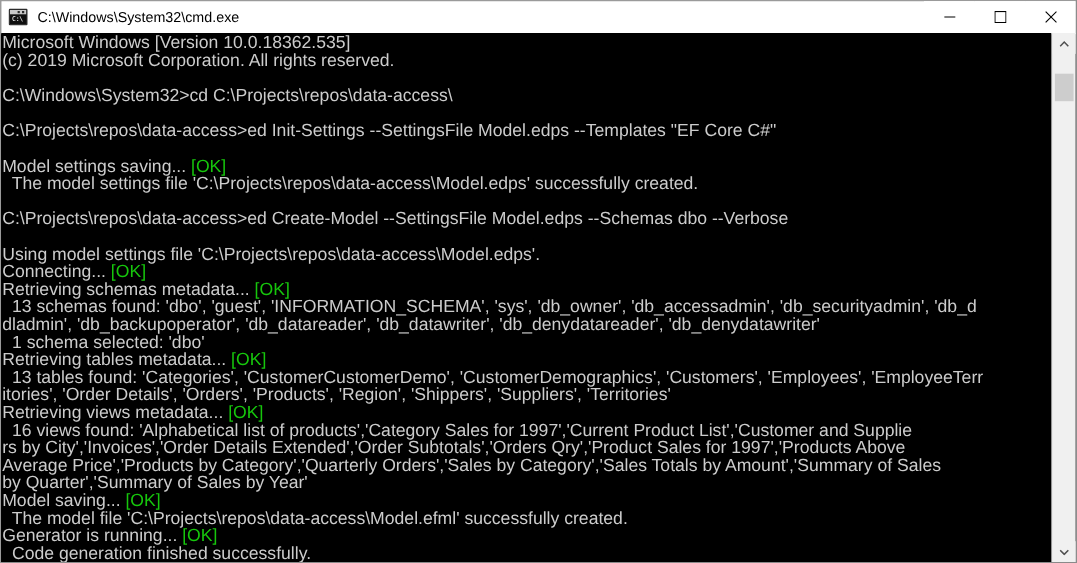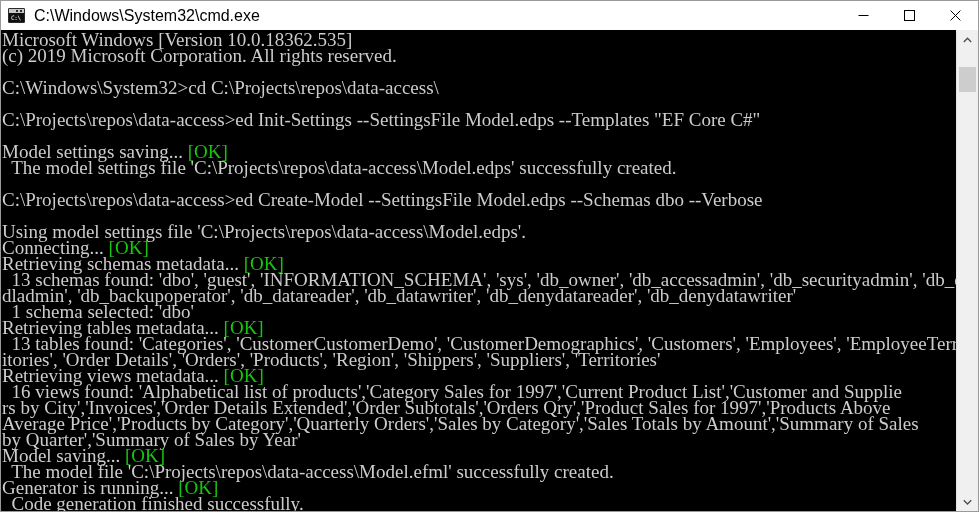--- a/index.html
+++ b/index.html
@@ -73,21 +73,21 @@
     top: 5px;
     font-family: "DejaVu Sans Mono", monospace;
     font-size: 6px;
     line-height: 8px;
     color: #ffffff;
     letter-spacing: -0.4px;
     white-space: nowrap;
   }
   #title-text {
     font-family: "Liberation Sans", sans-serif;
-    font-size: 16px;
+    font-size: 13px;
     color: #000000;
     white-space: nowrap;
     overflow: hidden;
     text-overflow: ellipsis;
   }
   #title-buttons {
     display: flex;
     flex: 0 0 auto;
     height: 29px;
   }
@@ -107,22 +107,22 @@
     left: 0;
     top: 29px;
     width: 955px;
     height: 481px;
     background: #000000;
     overflow: hidden;
     padding: 2px 0 0 1px;
     box-sizing: border-box;
   }
   #console-text {
-    font-family: Liberation Serif, serif;
-    font-size: 19px;
+    font-family: Liberation Sans, sans-serif;
+    font-size: 16px;
     line-height: 16px;
     color: #cccccc;
     white-space: pre;
     letter-spacing: 0px;
     margin: 0;
     padding: 0;
   }
   .line { white-space: pre; height: 16px; }
   .ok { color: #16c60c; }
 

